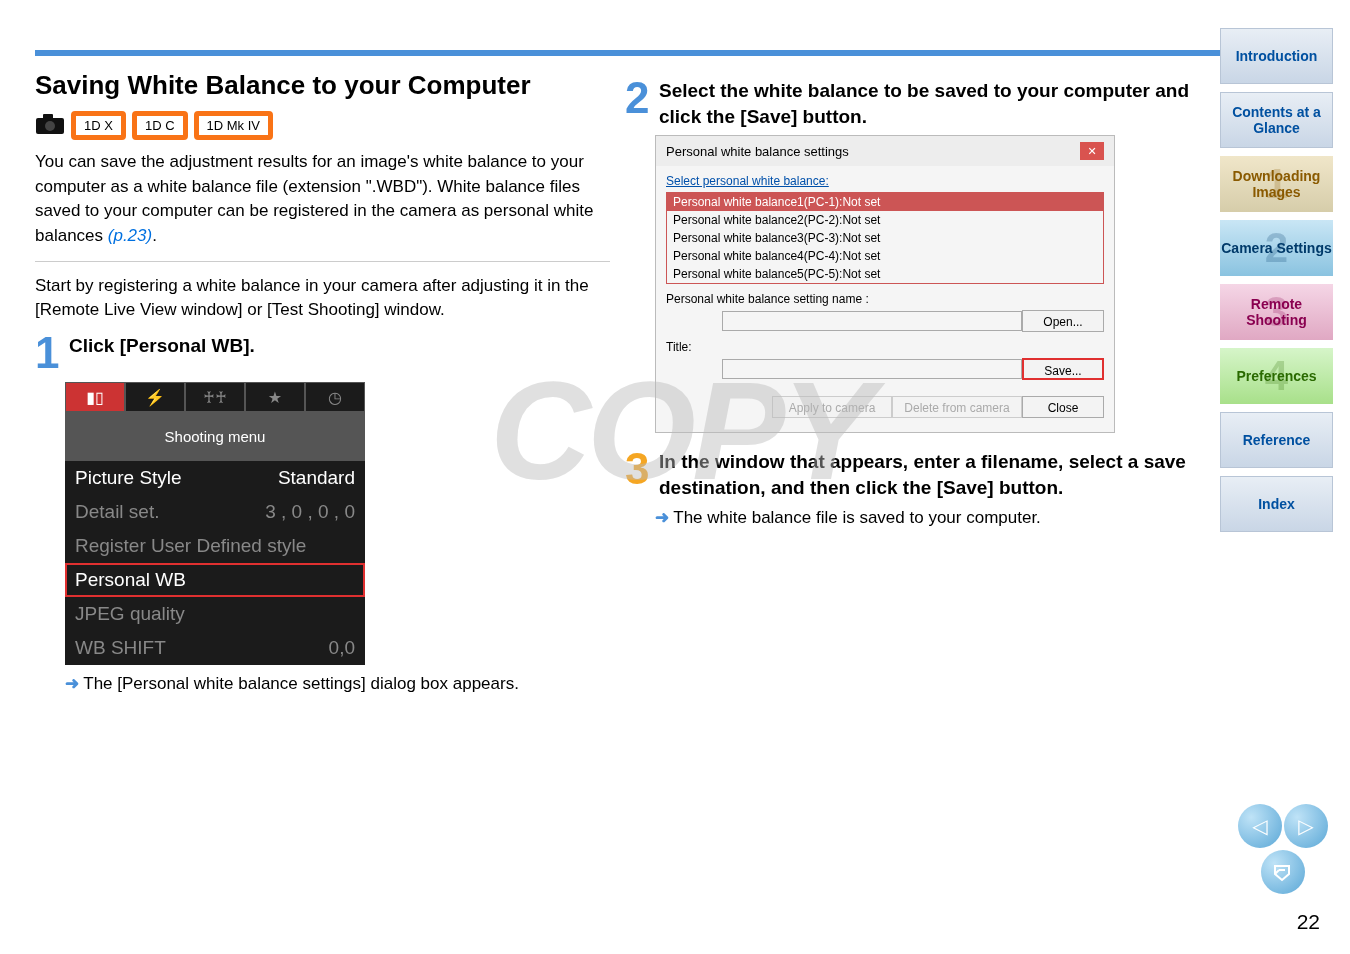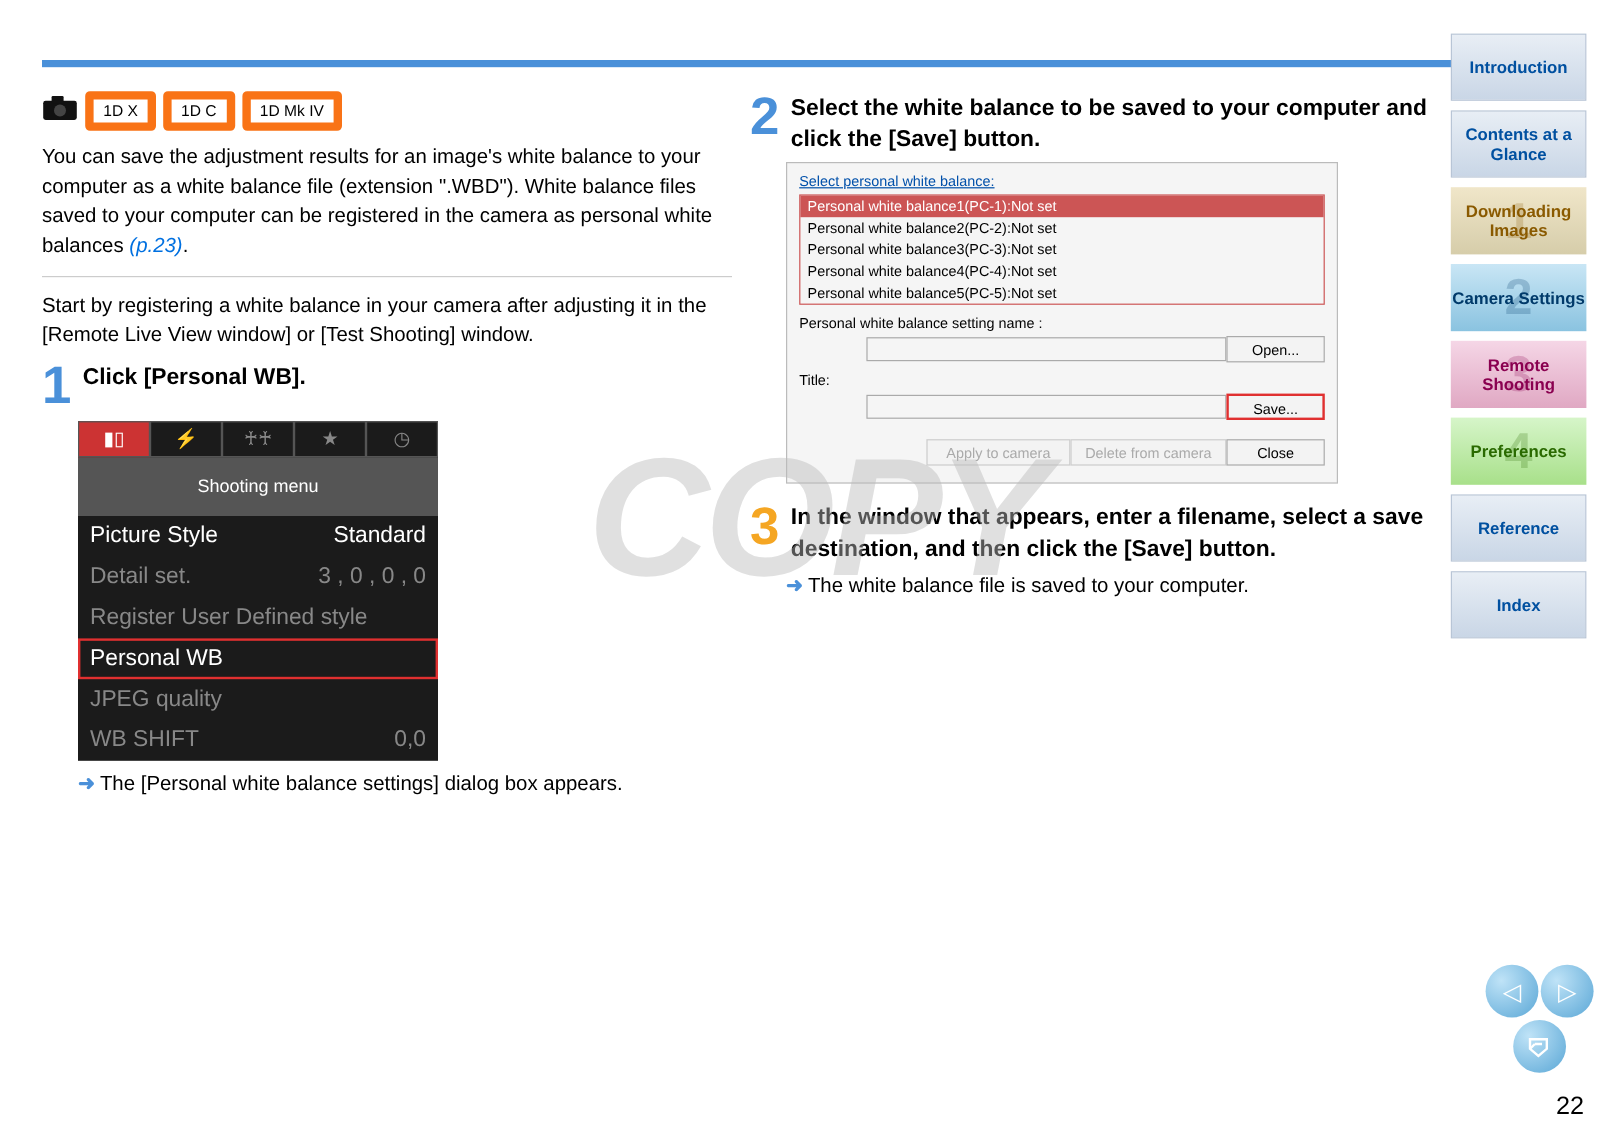--- a/index.html
+++ b/index.html
@@ -5,21 +5,21 @@
   * { margin:0; padding:0; box-sizing:border-box; font-family:Arial,Helvetica,sans-serif; }
   body { background:#fff; width:1350px; height:954px; position:relative; overflow:hidden; }
   .topbar { position:absolute; top:50px; left:35px; width:1190px; height:6px; background:#4a90d9; }
   .content { position:absolute; top:70px; left:35px; width:1200px; }
   .col { position:absolute; }
   .left { left:0; width:575px; }
   .right { left:590px; width:600px; }
   h2 { font-size:26px; font-weight:bold; margin-bottom:10px; }
   .camera-row { display:flex; align-items:center; gap:6px; margin:6px 0 10px; }
   .camera-icon { width:30px; height:22px; }
-  .badge { display:inline-block; border:7px solid #f97316; border-radius:4px; padding:2px 8px; font-size:13px; background:#fff;text-align:right; }
+  .badge { display:inline-block; border:5px solid #f97316; border-radius:4px; padding:2px 8px; font-size:13px; background:#fff;text-align:right; }
   .body-text { font-size:17px; line-height:1.45; margin-bottom:10px; }
   .link { color:#0070e0;font-style:italic; }
   hr.fade { border:none; height:1px; background:#ccc; margin:12px 0; }
   .step-row { display:flex; align-items:flex-start; gap:6px; margin-top:8px; }
   .step-num { font-size:44px; font-weight:bold; color:#4a90d9; line-height:0.9; width:28px; flex-shrink:0; }
   .step-num.orange { color:#f5a623; }
   .step-text { font-size:19px; font-weight:bold; line-height:1.35; }
   .sub-arrow { color:#4a90d9; font-weight:bold; margin-right:4px; }
   .subtext { font-size:17px; margin-top:6px; }
   .shooting-menu { width:300px; background:#1b1b1b; margin:10px 0 8px 30px; font-size:15px; }
@@ -39,21 +39,21 @@
   .listbox div { padding:2px 6px; }
   .listbox div.sel { background:#c55; color:#fff; }
   .dlg-sub { margin:8px 0 4px; font-size:12px; }
   .dlg-input { width:300px; height:20px; border:1px solid #aaa; display:inline-block; }
   .dlg-btn { display:inline-block; width:82px; height:22px; line-height:22px; text-align:center; background:#f3f3f3; border:1px solid #aaa; font-size:12px; }
   .dlg-btn.hi { border:2px solid #e03030; }
   .dlg-btn.dim { color:#aaa; border-color:#ccc; }
   .dlg-row { display:flex; justify-content:flex-end; align-items:center; margin-bottom:6px; }
   .copy-wm { position:absolute; left:490px; top:350px; font-size:140px; font-weight:bold; font-style:italic; color:#bbb; opacity:0.45; letter-spacing:-4px; pointer-events:none; }
   
-  .sidebar { position:absolute; right:11px; top:28px; width:130px; }
+  .sidebar { position:absolute; right:0; top:28px; width:130px; }
   .side-item { display:flex; align-items:center; justify-content:center; text-align:center; width:113px; height:56px; font-size:14px; font-weight:bold; margin-bottom:8px; position:relative; }
   .side-flat { background:linear-gradient(#e8eef5,#c9d6e6); color:#0050a0; border:1px solid #b8c5d6; }
   .side-num { position:absolute; font-size:42px; opacity:0.22; pointer-events:none; }
   .side-1 { background:linear-gradient(#f0e6c9,#d6cdaa); color:#8a5a00; }
   .side-2 { background:linear-gradient(#c9e6f5,#8ac3e0); color:#003a6a; }
   .side-3 { background:linear-gradient(#f5d6e6,#e0a8c3); color:#8a0050; }
   .side-4 { background:linear-gradient(#d6f5c9,#a8e08a); color:#2a6a00; }
   .side-txt { line-height:1.15; z-index:1; }
   .nav-circles { position:absolute; right:22px; bottom:60px; display:flex; flex-direction:column; align-items:center; gap:2px; }
   .nav-row { display:flex; gap:2px; }
@@ -62,20 +62,21 @@
   svg.shield { width:24px; height:24px; }
 </style>
 </head>
 <body>
 
 <div class="topbar"></div>
 
 <div class="content">
 
   <div class="col left">
+    <h2>Saving White Balance to your Computer</h2>
 
     <div class="camera-row">
       <span>
         <svg class="camera-icon" viewBox="0 0 30 22">
             <rect x="1" y="5" width="28" height="16" rx="2" fill="#111"></rect>
             <rect x="8" y="1" width="10" height="6" rx="1" fill="#111"></rect>
             <circle cx="15" cy="13" r="5" fill="#444"></circle>
           </svg>
       </span>
       <span class="badge">1D X</span>
@@ -133,20 +134,24 @@
     </p>
   </div>
 
   <div class="col right">
     <div class="step-row">
       <div class="step-num">2</div>
       <div class="step-text">Select the white balance to be saved to your computer and click the [Save] button.</div>
     </div>
 
     <div class="dialog">
+      <div class="dlg-title">
+        <span>Personal white balance settings</span>
+        <span class="dlg-close">✕</span>
+      </div>
       <div class="dlg-body">
         <span class="dlg-label">Select personal white balance:</span>
         <div class="listbox">
           <div class="sel">Personal white balance1(PC-1):Not set</div>
           <div>Personal white balance2(PC-2):Not set</div>
           <div>Personal white balance3(PC-3):Not set</div>
           <div>Personal white balance4(PC-4):Not set</div>
           <div>Personal white balance5(PC-5):Not set</div>
         </div>
         <div class="dlg-sub">Personal white balance setting name :</div>

